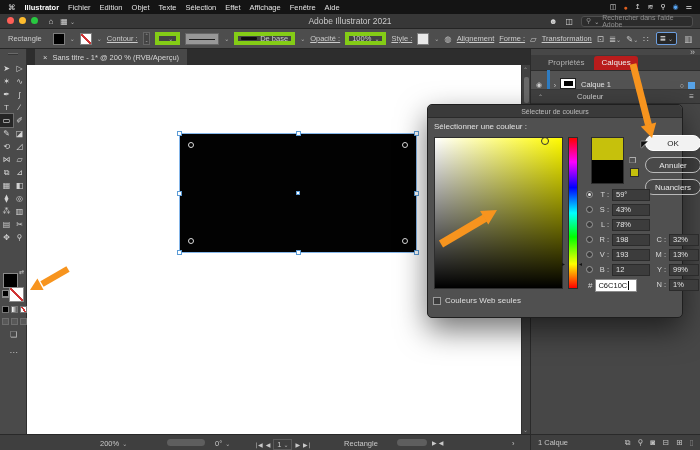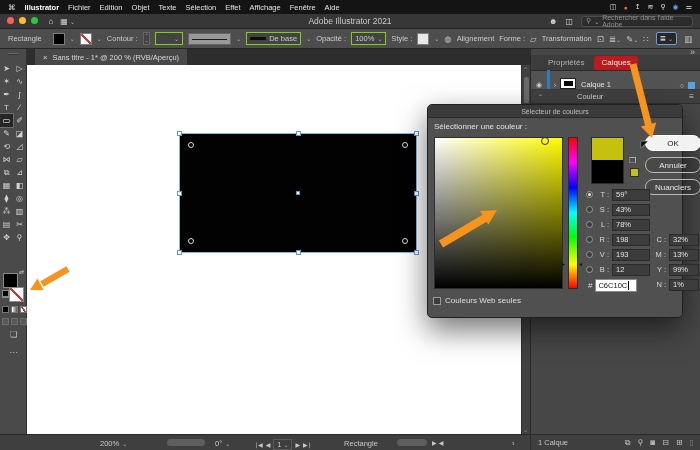--- a/index.html
+++ b/index.html
@@ -16,28 +16,28 @@
 
   
   .titlebar{position:absolute;left:0;top:14px;width:700px;height:15px;background:#373737;border-bottom:1px solid #242424;display:flex;align-items:center;padding:0 7px;gap:7px;z-index:7}
   .light{width:7px;height:7px;border-radius:50%;display:inline-block;margin-right:3px}
   .tb-title{position:absolute;left:50%;transform:translateX(-50%);color:#c9c9c9;font-size:8.5px}
   .tb-right{margin-left:auto;display:flex;align-items:center;gap:8px}
   .searchbox{width:112px;height:11px;background:#2c2c2c;border:1px solid #4e4e4e;border-radius:3px;display:flex;align-items:center;gap:3px;padding:0 4px;color:#8f8f8f;font-size:7px}
 
   
   .controlbar{position:absolute;left:0;top:29px;width:700px;height:20px;background:#4d4d4d;border-bottom:1px solid #262626;display:flex;align-items:center;padding:0 8px;gap:5px;font-size:7.5px;color:#cbcbcb;white-space:nowrap;z-index:7}
-  .ul{}
+  .ul{text-decoration:underline}
   .sw{width:12px;height:12px;border:1px solid #7d7d7d;display:inline-block;flex:none}
   .sw-fill{background:#000}
   .sw-none{background:#fff;background-image:linear-gradient(45deg,transparent 44%,#cf3434 44%,#cf3434 56%,transparent 56%)}
   .sw-style{background:#e8e8e8}
   .caret{font-size:6px;color:#b5b5b5}
   .stepper{display:flex;flex-direction:column;font-size:4.5px;line-height:4.5px;color:#bbb;border:1px solid #666;padding:1px 1px;background:#444}
-  .ddl{height:13px;border:1px solid #84cc16;background:#434343;display:flex;align-items:center;gap:3px;padding:0 3px}
+  .ddl{height:13px;border:4px solid #84cc16;background:#434343;display:flex;align-items:center;gap:3px;padding:0 3px}
   .profile{width:44px;height:12px;background:#989898;border:1px solid #666;position:relative}
   .profile::after{content:"";position:absolute;left:3px;right:3px;top:5px;height:1px;background:#1d1d1d}
   .brushline{width:16px;height:3px;background:#0e0e0e;border-radius:1px}
   .cb-icon{font-size:8.5px;color:#c5c5c5}
   .cb-right{margin-left:auto;display:flex;align-items:center;gap:7px}
   .wsbtn{background:#272727;border:1px solid #6d9fe0;border-radius:2px;padding:1px 3px;display:flex;align-items:center;gap:2px;color:#e8e8e8}
 
   
   .toolpanel{position:absolute;left:0;top:49px;width:27px;height:385px;background:#4a4a4a;border-right:1px solid #303030;z-index:4}
   .tp-grip{width:10px;height:2px;margin:4px auto 0;border-top:1px solid #6a6a6a;border-bottom:1px solid #363636}

